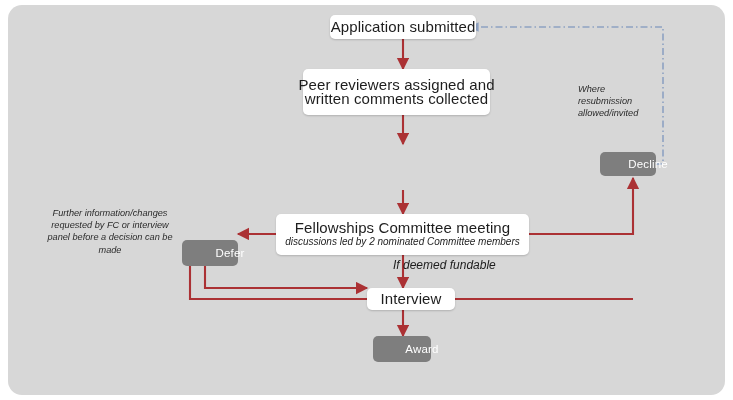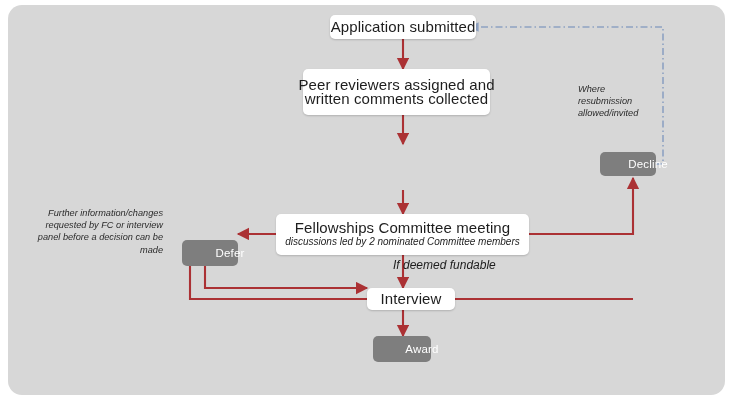--- a/index.html
+++ b/index.html
@@ -161,19 +161,19 @@
   </div>
 
   <div class="edge-label" style="left:393px; top:259px;">If deemed fundable</div>
 
   <div class="annotation" style="left:578px; top:83px; width:90px; text-align:left;">
     <div>Where</div>
     <div>resubmission</div>
     <div>allowed/invited</div>
   </div>
 
-  <div class="annotation" style="left:27px; top:207px; width:136px; text-align:right;">
+  <div class="annotation" style="left:42px; top:207px; width:136px; text-align:center;">
     <div>Further information/changes</div>
     <div>requested by FC or interview</div>
     <div>panel before a decision can be</div>
     <div>made</div>
   </div>
 </div>
 
 </body></html>

